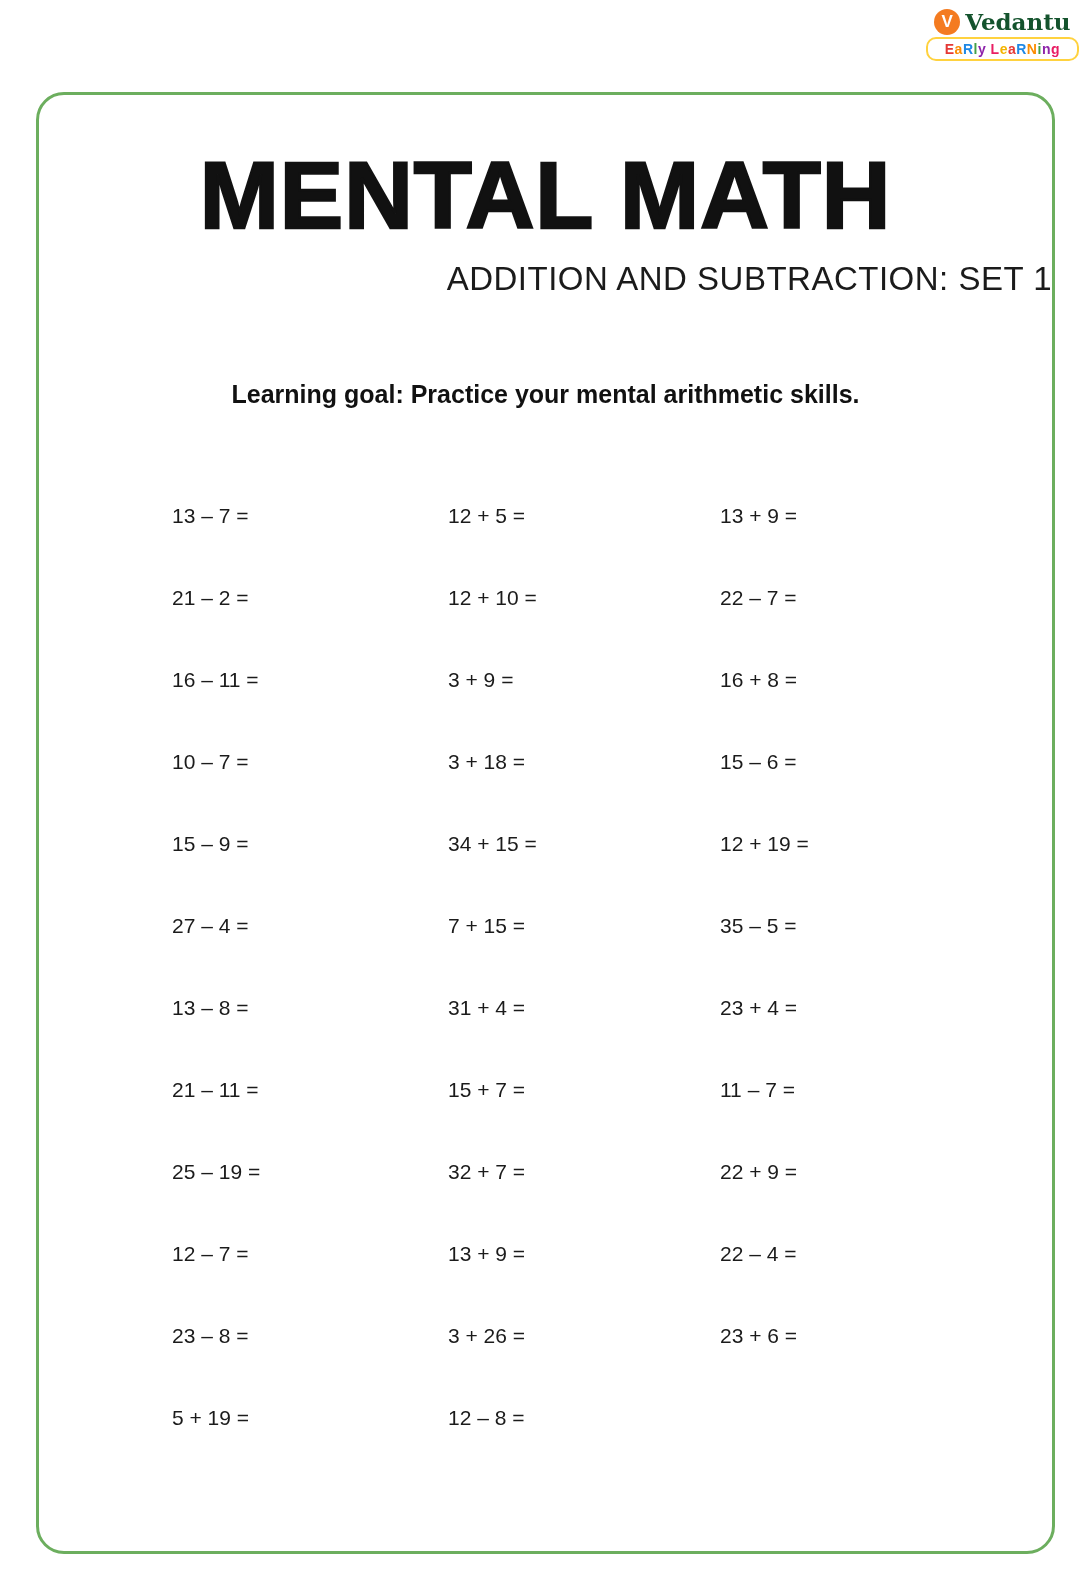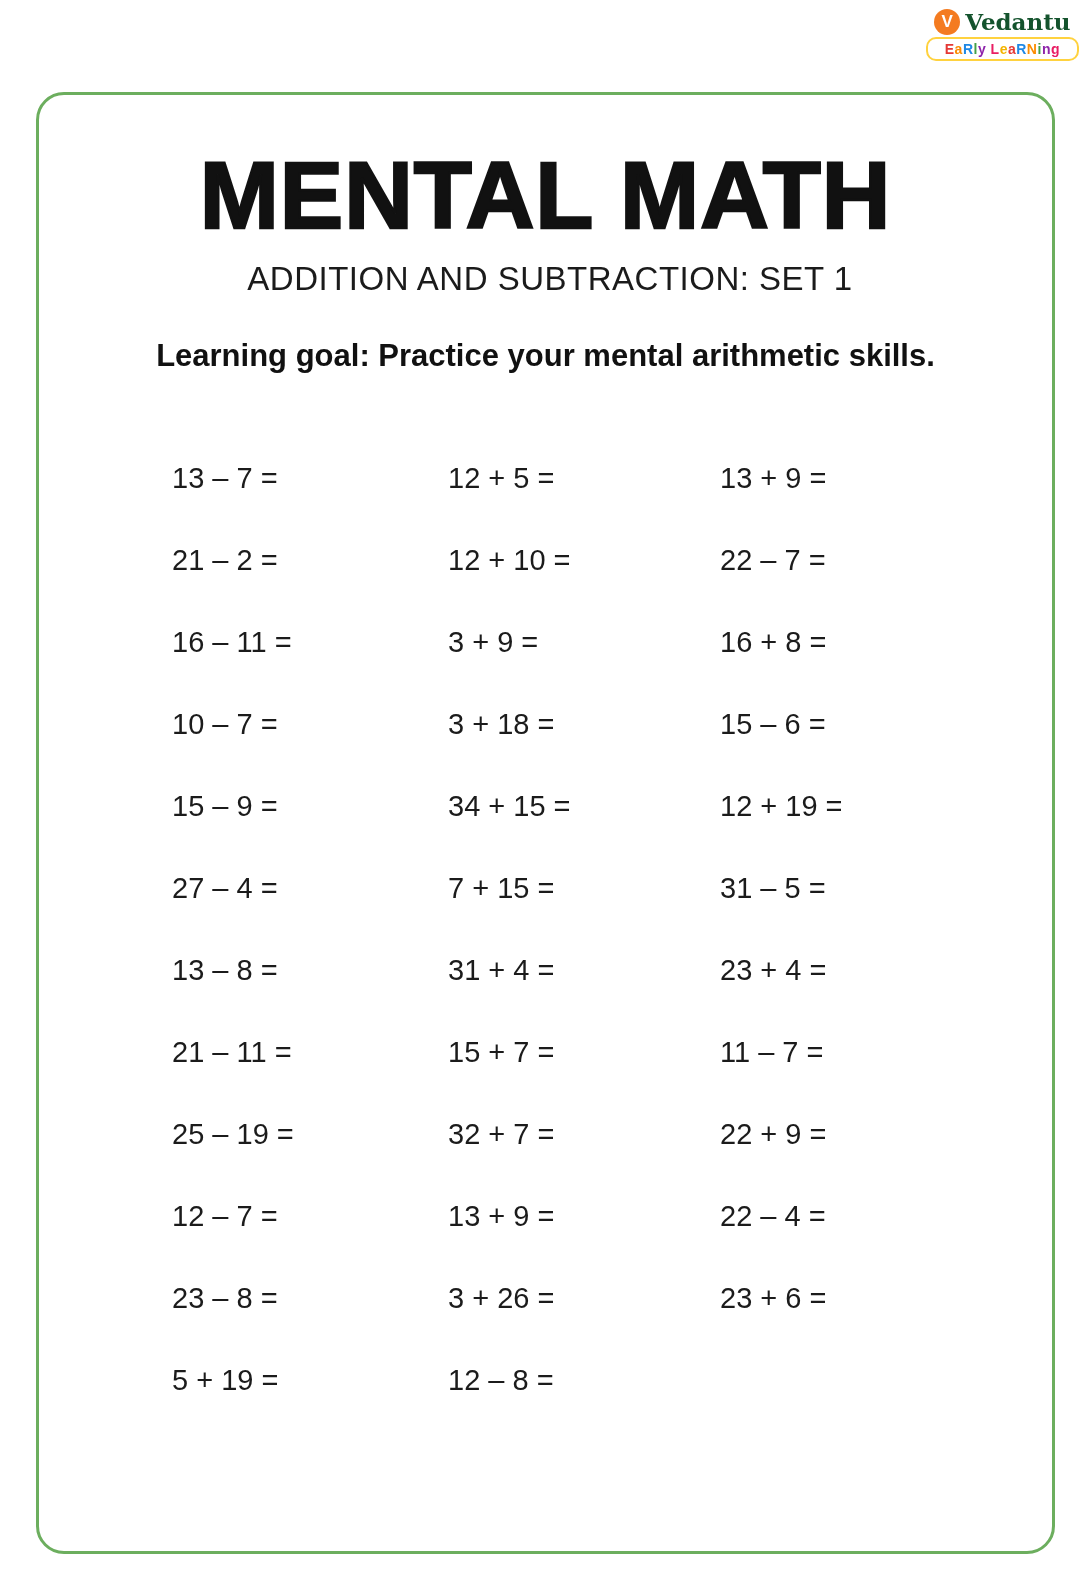--- a/index.html
+++ b/index.html
@@ -28,31 +28,31 @@
     position:absolute;left:36px;right:36px;top:92px;height:1462px;
     border:3px solid #6cae5e;border-radius:28px;background:#ffffff;box-sizing:border-box;
   }
 
   .title{
     margin:52px 0 0 0;text-align:center;font-size:95px;line-height:96px;
     font-weight:900;color:#111111;letter-spacing:1px;
     -webkit-text-stroke:2.5px #111111;
   }
   .subtitle{
-    margin-top:16px;text-align:center;font-size:33px;line-height:40px;
+    margin-top:16px;text-align:right;font-size:33px;line-height:40px;
     font-weight:400;color:#1b1b1b;letter-spacing:.5px;margin-left:9px;
   }
   .goal{
-    margin-top:36px;text-align:center;font-size:31px;line-height:42px;font-weight:bold;color:#111111;
+    margin-top:74px;text-align:center;font-size:25px;line-height:42px;font-weight:bold;color:#111111;
   }
 
   
   .grid{margin:60px 0 0 133px;}
   .prow{display:grid;grid-template-columns:276px 272px 1fr;height:82px;align-items:center;}
-  .pcell{font-size:29px;color:#1b1b1b;white-space:pre;}
+  .pcell{font-size:21px;color:#1b1b1b;white-space:pre;}
 </style>
 </head>
 <body>
 
 <div class="logo">
   <div class="logo-row">
     <span class="logo-badge">V</span>
     <span class="logo-brand">Vedantu</span>
   </div>
   <div class="logo-tagline"><span style="color: rgb(229, 57, 53);">E</span><span style="color: rgb(251, 140, 0);">a</span><span style="color: rgb(30, 136, 229);">R</span><span style="color: rgb(67, 160, 71);">l</span><span style="color: rgb(142, 36, 170);">y</span><span style="color: rgb(0, 0, 0);"> </span><span style="color: rgb(233, 30, 99);">L</span><span style="color: rgb(244, 180, 0);">e</span><span style="color: rgb(229, 57, 53);">a</span><span style="color: rgb(30, 136, 229);">R</span><span style="color: rgb(251, 140, 0);">N</span><span style="color: rgb(67, 160, 71);">i</span><span style="color: rgb(142, 36, 170);">n</span><span style="color: rgb(233, 30, 99);">g</span></div>
@@ -85,21 +85,21 @@
         <div class="pcell">15 – 6 =</div>
       </div>
       <div class="prow">
         <div class="pcell">15 – 9 =</div>
         <div class="pcell">34 + 15 =</div>
         <div class="pcell">12 + 19 =</div>
       </div>
       <div class="prow">
         <div class="pcell">27 – 4 =</div>
         <div class="pcell">7 + 15 =</div>
-        <div class="pcell">31 – 5 =</div>
+        <div class="pcell">35 – 5 =</div>
       </div>
       <div class="prow">
         <div class="pcell">13 – 8 =</div>
         <div class="pcell">31 + 4 =</div>
         <div class="pcell">23 + 4 =</div>
       </div>
       <div class="prow">
         <div class="pcell">21 – 11 =</div>
         <div class="pcell">15 + 7 =</div>
         <div class="pcell">11 – 7 =</div>

